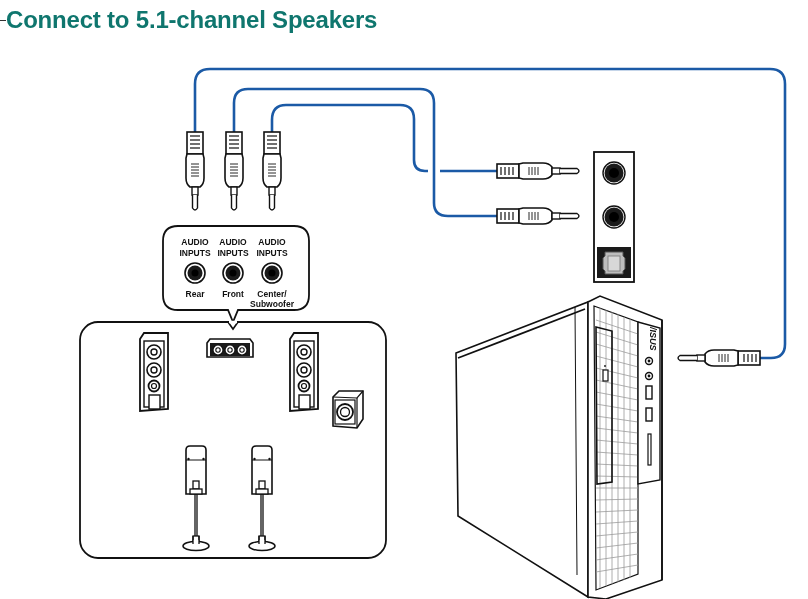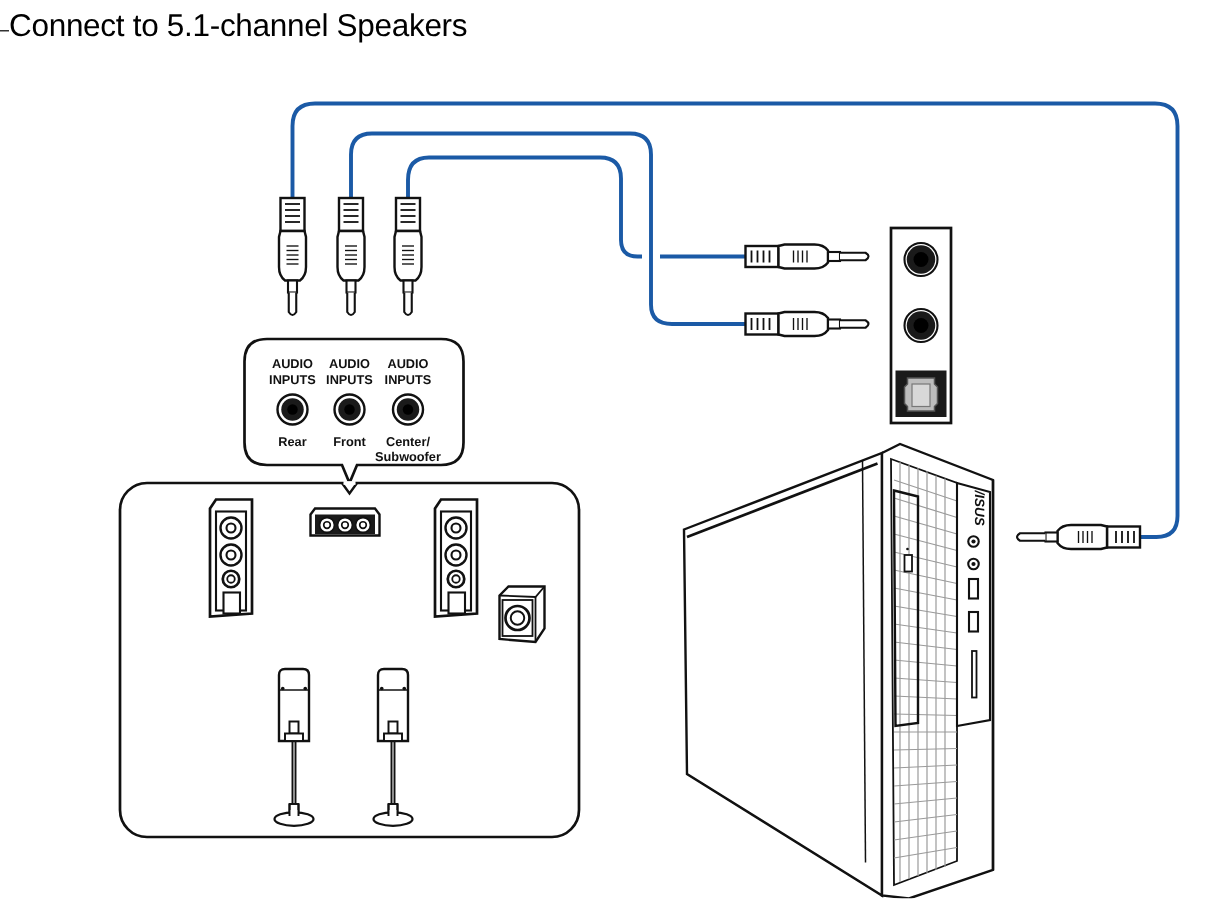--- a/index.html
+++ b/index.html
@@ -1,17 +1,17 @@
 <!DOCTYPE html>
 <html><head>
 <meta charset="utf-8">
 <style>
   html, body { margin: 0; padding: 0; background: #ffffff; }
   body { width: 808px; height: 599px; position: relative; overflow: hidden; font-family: "Liberation Sans", sans-serif; }
-  .title { position: absolute; left: 6px; top: 6px; font-size: 21px; font-weight: normal; color: #000000; letter-spacing: -0.2px; }
+  .title { position: absolute; left: 6px; top: 6px; font-size: 24px; font-weight: bold; color: #0f766e; letter-spacing: -0.2px; }
   .title-tick { position: absolute; left: 0; top: 20px; width: 6px; height: 1px; background: #333; }
   svg.diagram { position: absolute; left: 0; top: 0; }
   .lbl { font-family: "Liberation Sans", sans-serif; font-weight: bold; font-size: 8.5px; fill: #111; text-anchor: middle; }
   .lbl-sm { font-family: "Liberation Sans", sans-serif; font-weight: bold; font-size: 8.5px; fill: #111; text-anchor: middle; }
   .logo { font-family: "Liberation Sans", sans-serif; font-weight: bold; font-style: italic; font-size: 9px; fill: #111; }
 </style>
 </head>
 <body>
 
 <div class="title">Connect to 5.1-channel Speakers</div>

